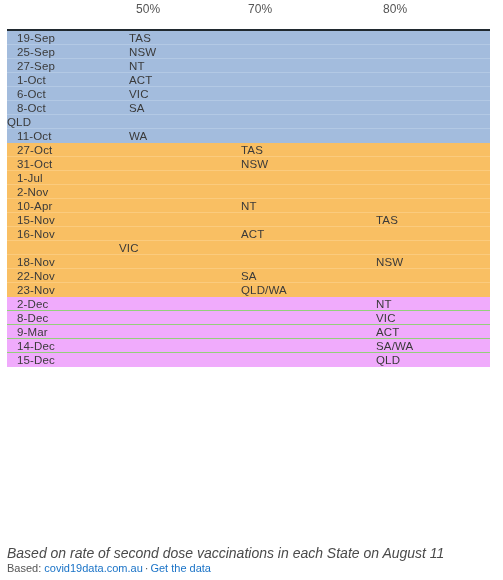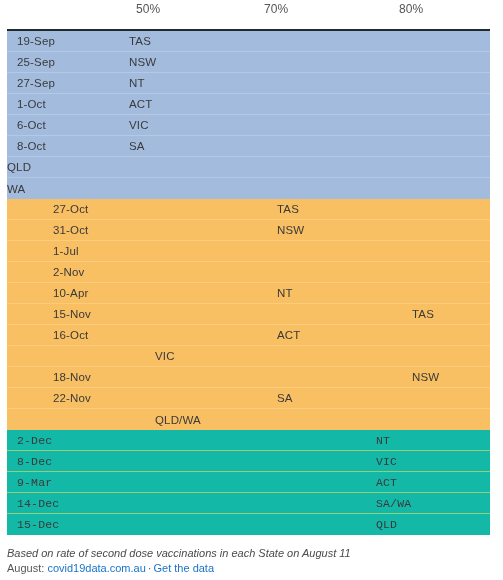--- a/index.html
+++ b/index.html
@@ -37,21 +37,20 @@
     width: 129px;
     flex: 0 0 129px;
   }
   .col-50-h {
     width: 112px;
     flex: 0 0 112px;
   }
   .col-70-h {
     width: 135px;
     flex: 0 0 135px;
-    margin-left: 16px;
   }
   .col-80-h {
     flex: 1 1 auto;
   }
   .header-label {
     font-size: 12px;
     color: #555555;
     padding-left: 7px;
     letter-spacing: 0.1px;
   }
@@ -62,38 +61,36 @@
     left: 7px;
     top: 29px;
     width: 483px;
     border-top: 2px solid #20292f;
     box-sizing: border-box;
   }
 
   .row {
     display: flex;
     align-items: center;
-    height: 21px;
+    height: 14px;
     box-sizing: border-box;
     font-size: 11.5px;
     letter-spacing: 0.15px;
   }
   .row.blue {
     background: #a3bcdd;
     border-bottom: 1px solid #b3c9e4;
   }
   .row.orange {
     background: #f9bf63;
     border-bottom: 1px solid #fbcb7e;
-    padding-left: 36px;
   }
   .row.green {
-    background: #14b8a6;
+    background: #f0abfc;
     border-bottom: 1px solid #93cf7b;
-    font-family: Liberation Mono, monospace;
   }
   .row.last-of-band {
     border-bottom: none;
   }
 
   .cell {
     box-sizing: border-box;
     white-space: nowrap;
     overflow: hidden;
     color: #3a3a3a;
@@ -119,21 +116,21 @@
   }
 
   
   .footer {
     position: absolute;
     left: 7px;
     top: 546px;
     width: 490px;
   }
   .footnote {
-    font-size: 11px;
+    font-size: 14px;
     font-style: italic;
     color: #4a4a4a;
     line-height: 14px;
     white-space: nowrap;
   }
   .source-line {
     font-size: 11px;
     color: #555555;
     line-height: 15px;
     margin-top: 1px;
@@ -205,20 +202,21 @@
         <div class="cell c-50">SA</div>
         <div class="cell c-70"></div>
         <div class="cell c-80"></div>
       </div>
       <div class="row blue">
         <div class="cell c-50">QLD</div>
         <div class="cell c-70"></div>
         <div class="cell c-80"></div>
       </div>
       <div class="row blue last-of-band">
+        <div class="cell c-date">11-Oct</div>
         <div class="cell c-50">WA</div>
         <div class="cell c-70"></div>
         <div class="cell c-80"></div>
       </div>
       <div class="row orange">
         <div class="cell c-date">27-Oct</div>
         <div class="cell c-50"></div>
         <div class="cell c-70">TAS</div>
         <div class="cell c-80"></div>
       </div>
@@ -246,21 +244,21 @@
         <div class="cell c-70">NT</div>
         <div class="cell c-80"></div>
       </div>
       <div class="row orange">
         <div class="cell c-date">15-Nov</div>
         <div class="cell c-50"></div>
         <div class="cell c-70"></div>
         <div class="cell c-80">TAS</div>
       </div>
       <div class="row orange">
-        <div class="cell c-date">16-Oct</div>
+        <div class="cell c-date">16-Nov</div>
         <div class="cell c-50"></div>
         <div class="cell c-70">ACT</div>
         <div class="cell c-80"></div>
       </div>
       <div class="row orange">
         <div class="cell c-50"></div>
         <div class="cell c-70">VIC</div>
         <div class="cell c-80"></div>
       </div>
       <div class="row orange">
@@ -269,20 +267,21 @@
         <div class="cell c-70"></div>
         <div class="cell c-80">NSW</div>
       </div>
       <div class="row orange">
         <div class="cell c-date">22-Nov</div>
         <div class="cell c-50"></div>
         <div class="cell c-70">SA</div>
         <div class="cell c-80"></div>
       </div>
       <div class="row orange last-of-band">
+        <div class="cell c-date">23-Nov</div>
         <div class="cell c-50"></div>
         <div class="cell c-70">QLD/WA</div>
         <div class="cell c-80"></div>
       </div>
       <div class="row green">
         <div class="cell c-date">2-Dec</div>
         <div class="cell c-50"></div>
         <div class="cell c-70"></div>
         <div class="cell c-80">NT</div>
       </div>
@@ -308,18 +307,18 @@
         <div class="cell c-date">15-Dec</div>
         <div class="cell c-50"></div>
         <div class="cell c-70"></div>
         <div class="cell c-80">QLD</div>
       </div>
     </div>
 
   <div class="footer">
     <div class="footnote">Based on rate of second dose vaccinations in each State on August 11</div>
     <div class="source-line">
-      <span class="src-label">August:</span>
+      <span class="src-label">Based:</span>
       <a href="#">covid19data.com.au</a><span class="sep-dot">·</span><a href="#">Get the data</a>
     </div>
   </div>
 
 </div>
 
 </body></html>

